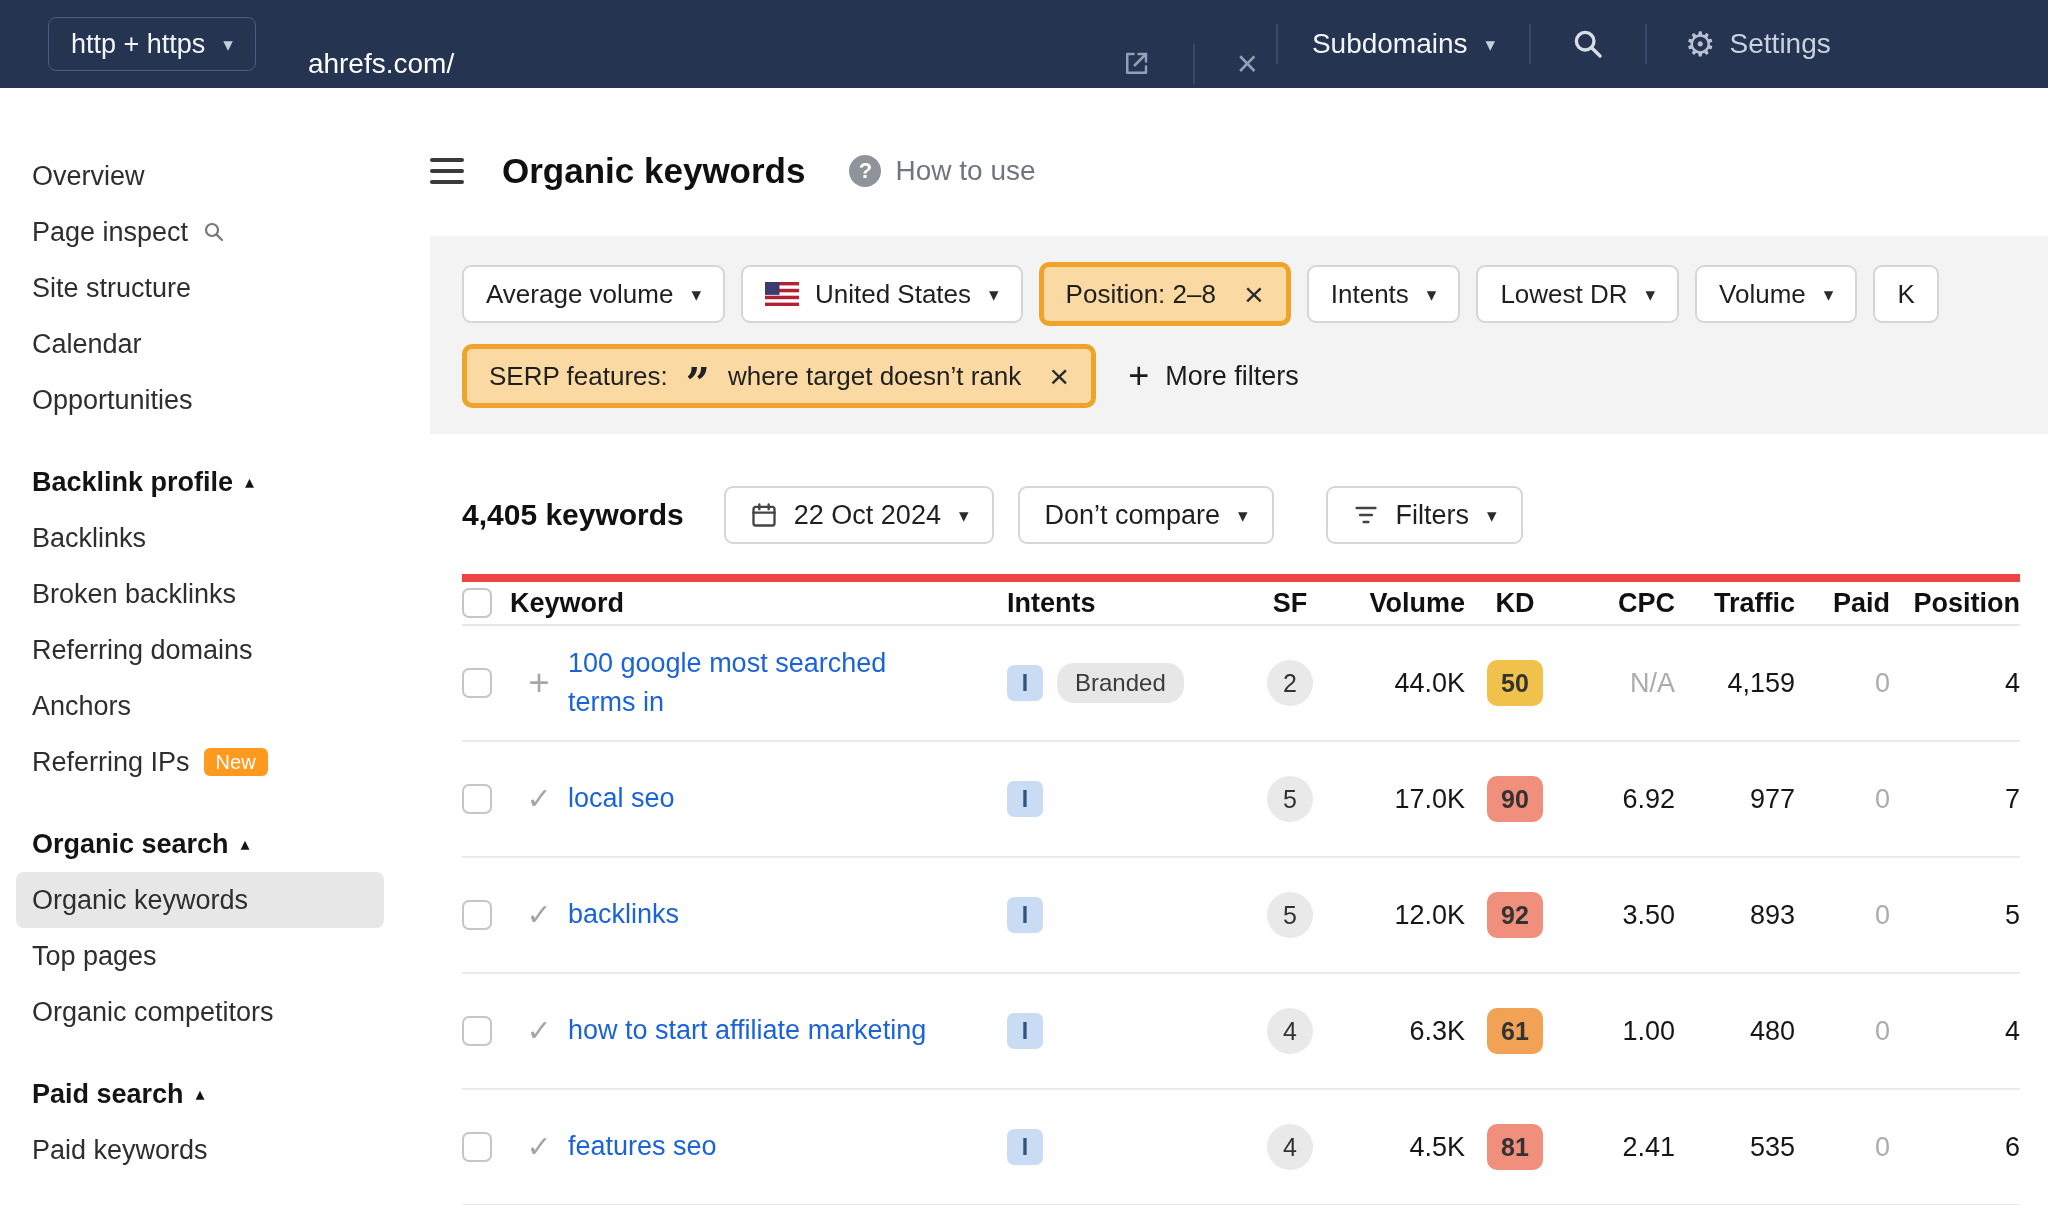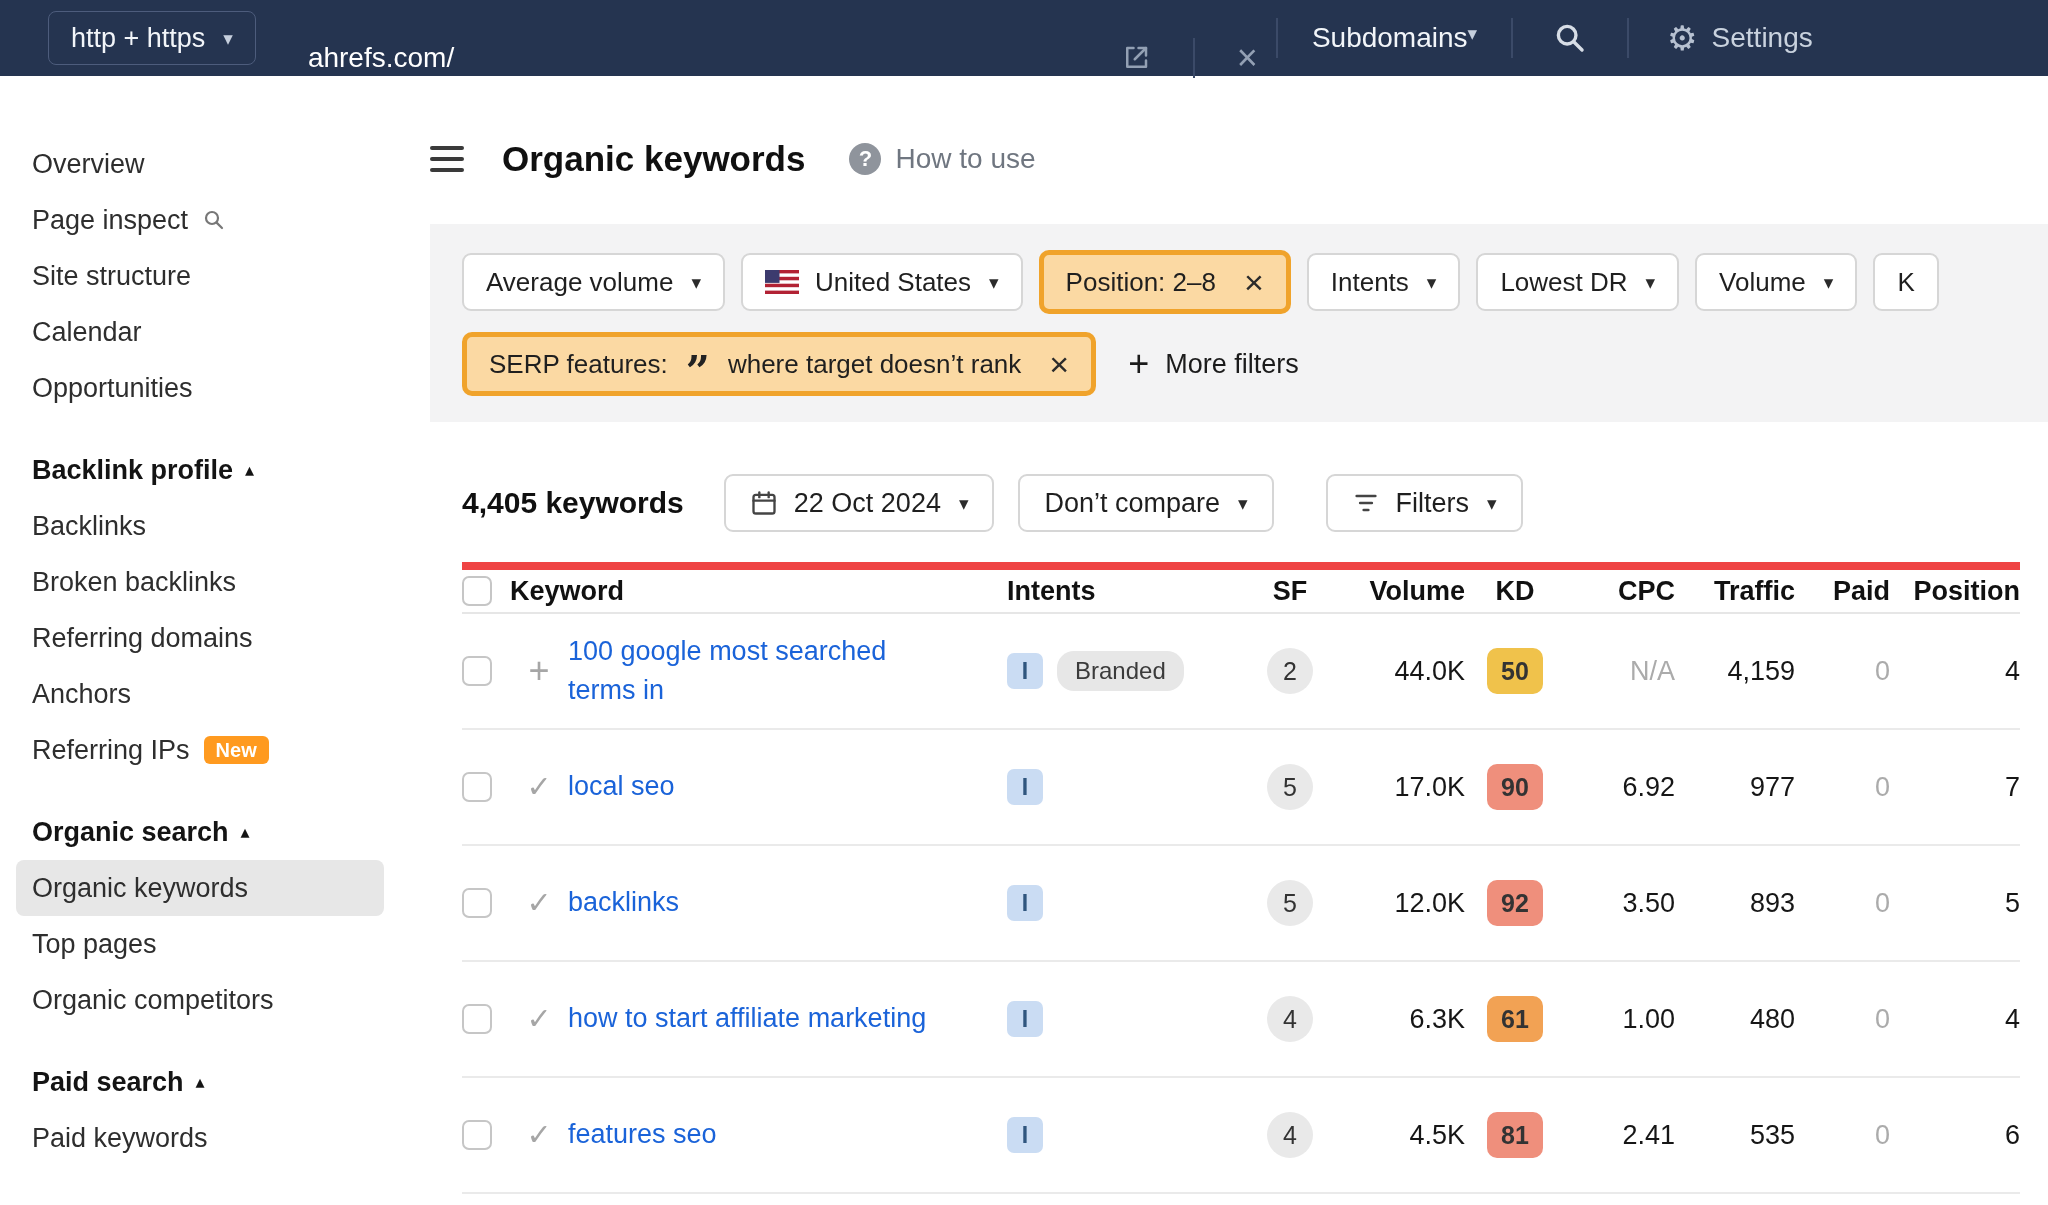--- a/index.html
+++ b/index.html
@@ -5,37 +5,37 @@
   * { margin:0; padding:0; box-sizing:border-box; }
   html,body { width:2048px; height:1205px; }
   body {
     font-family:"Liberation Sans","DejaVu Sans",sans-serif;
     background:#fff; overflow:hidden; position:relative;
     color:#1b1b1b;
   }
 
   
   .topbar {
-    height:76px; background:var(--topbar-bg,#253450);
+    height:88px; background:var(--topbar-bg,#253450);
     display:flex; align-items:center; padding:0 24px 0 48px; color:#fff;
   }
   .proto-select {
     display:flex; align-items:center; gap:18px;
     border:1px solid #4d5c7c; border-radius:8px; height:54px; padding:0 22px;
     font-size:27px; color:#f2f5f9; cursor:pointer; white-space:nowrap;
   }
   .tb-caret { font-size:19px; color:#c6cfdd; }
   .url-area { width:950px; display:flex; align-items:center; margin-left:52px;margin-top:40px; }
   .url-text { font-size:28px; color:#fff; white-space:nowrap; }
   .url-icons { margin-left:auto; display:flex; align-items:center; gap:24px; }
   .tb-iconbtn { background:none; border:none; cursor:pointer; display:flex; align-items:center; color:#93a0b4; }
   .tb-x { font-size:36px; color:#93a0b4; line-height:1; }
   .tb-divider { width:2px; height:40px; background:#3b4a68; margin:0 18px; }
   .scope-select {
-    display:flex; font-size:28px; color:#f2f5f9;
+    display:flex; align-items:center; gap:18px; font-size:28px; color:#f2f5f9;
     padding:0 16px; cursor:pointer; white-space:nowrap;
   }
   .tb-search { padding:0 22px; }
   .settings-btn {
     display:flex; align-items:center; gap:14px; margin-left:20px;
     background:none; border:none; cursor:pointer;
   }
   .gear-glyph { font-size:34px; color:#b7c1d1; line-height:1; }
   .settings-label { font-size:28px; color:#c9d2de; }
 
@@ -49,21 +49,21 @@
     height:56px; display:flex; align-items:center; gap:14px;
     margin:0 16px; padding:0 16px; border-radius:8px; cursor:pointer; white-space:nowrap;
   }
   .side-item.selected { background:#e7e7e7; }
   .side-header {
     height:56px; display:flex; align-items:center; gap:12px;
     padding:0 32px; margin-top:26px; font-weight:700; color:#141414; cursor:pointer; white-space:nowrap;
   }
   .caret-up { font-size:18px; color:#141414; }
   .badge-new {
-    background:var(--new-badge,#ff9a1f); color:#fff; font-size:20px; font-weight:700;
+    background:var(--new-badge,#ff9a1f); color:#fff; font-size:20px; font-weight:400;
     border-radius:6px; padding:4px 12px; line-height:1;
   }
 
   
   .page-header { display:flex; align-items:center; margin:60px 0 0 30px; height:46px; }
   .hamburger { display:flex; flex-direction:column; gap:7px; background:none; border:none; cursor:pointer; padding:4px 0; }
   .hamburger span { display:block; width:34px; height:4px; background:#3a3a3a; border-radius:2px; }
   .page-title { font-size:35px; font-weight:700; color:#101010; margin-left:38px; white-space:nowrap; }
   .help { display:flex; align-items:center; gap:14px; margin-left:44px; background:none; border:none; cursor:pointer; }
   .help-circle {

